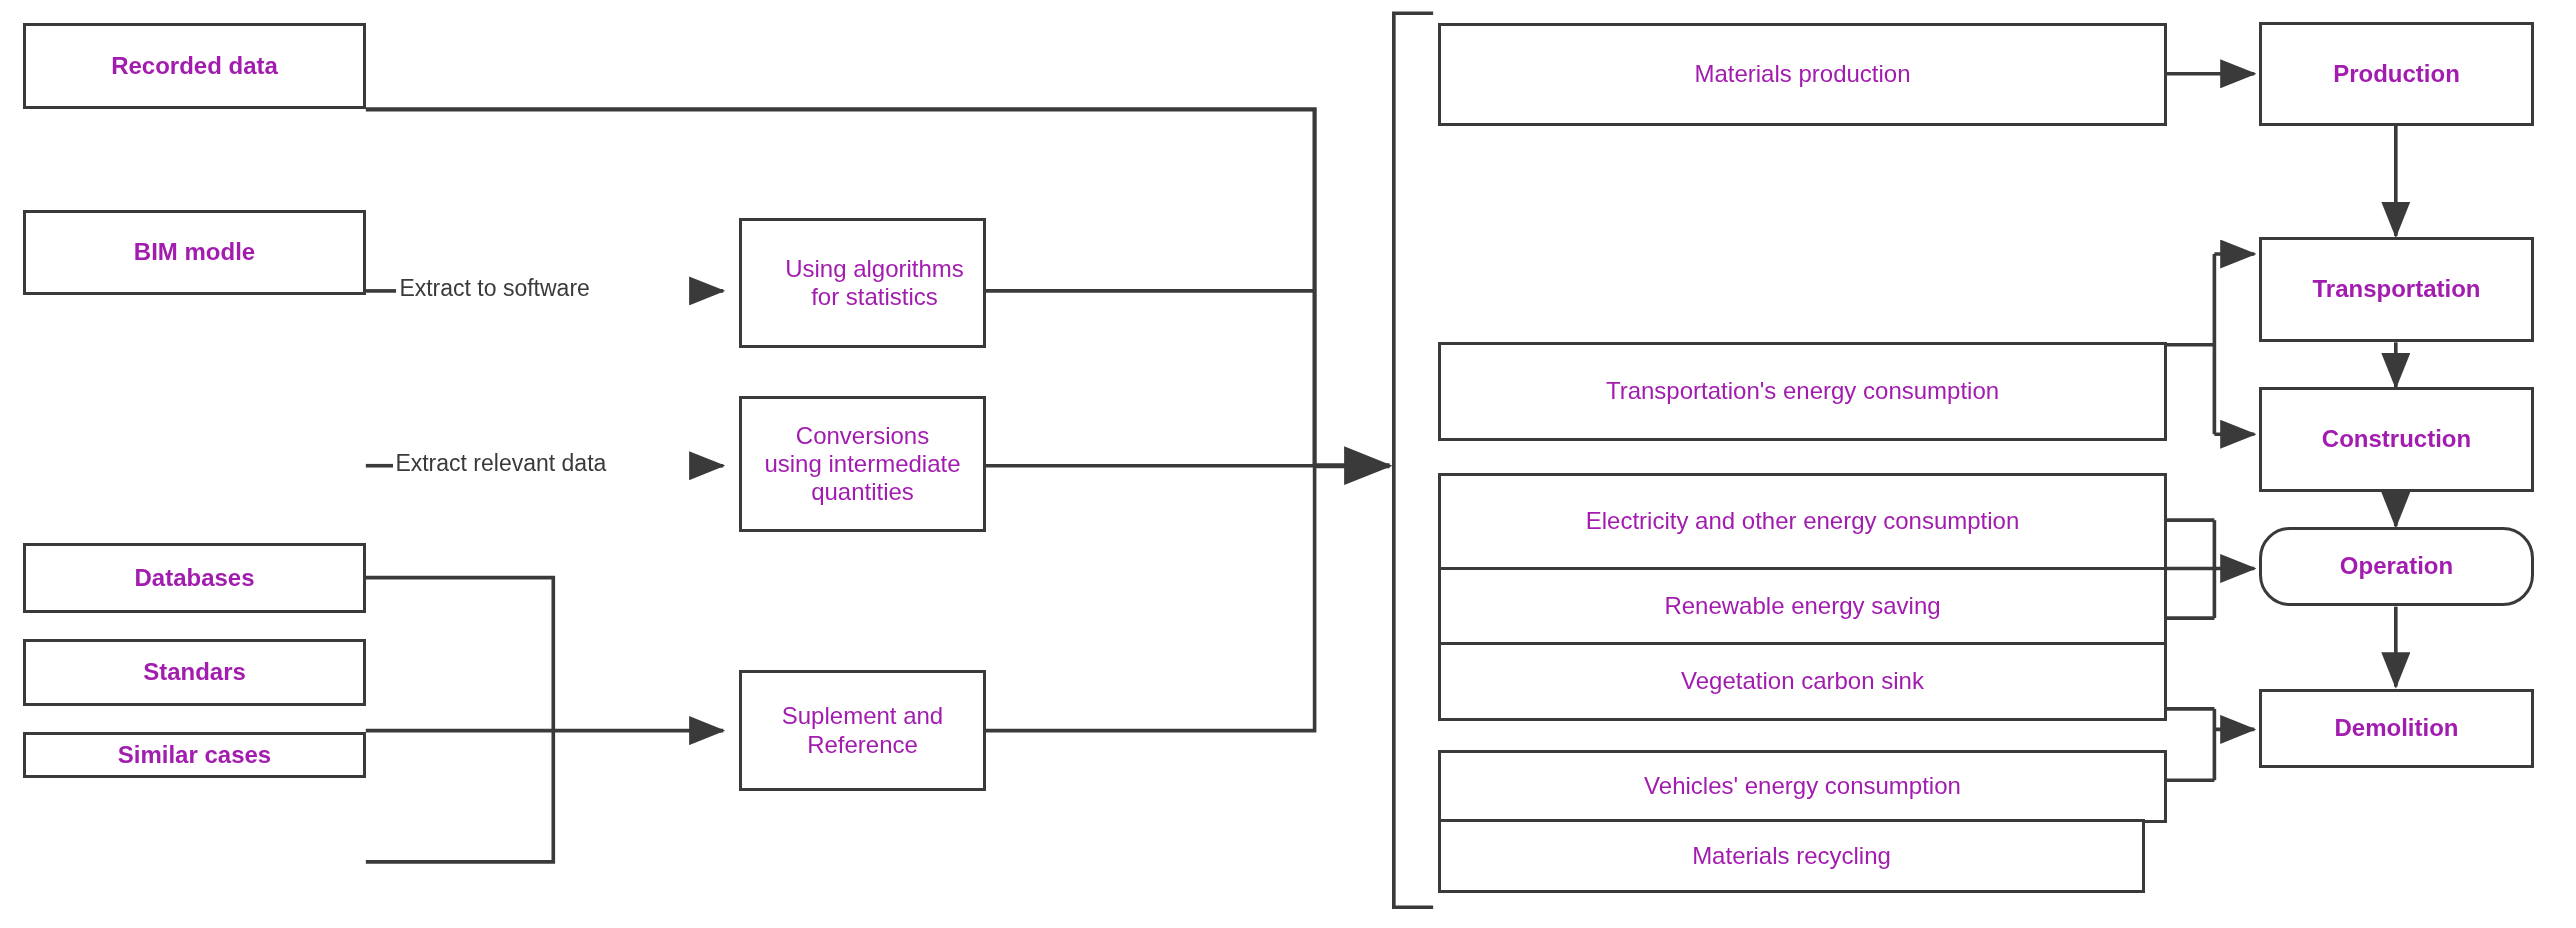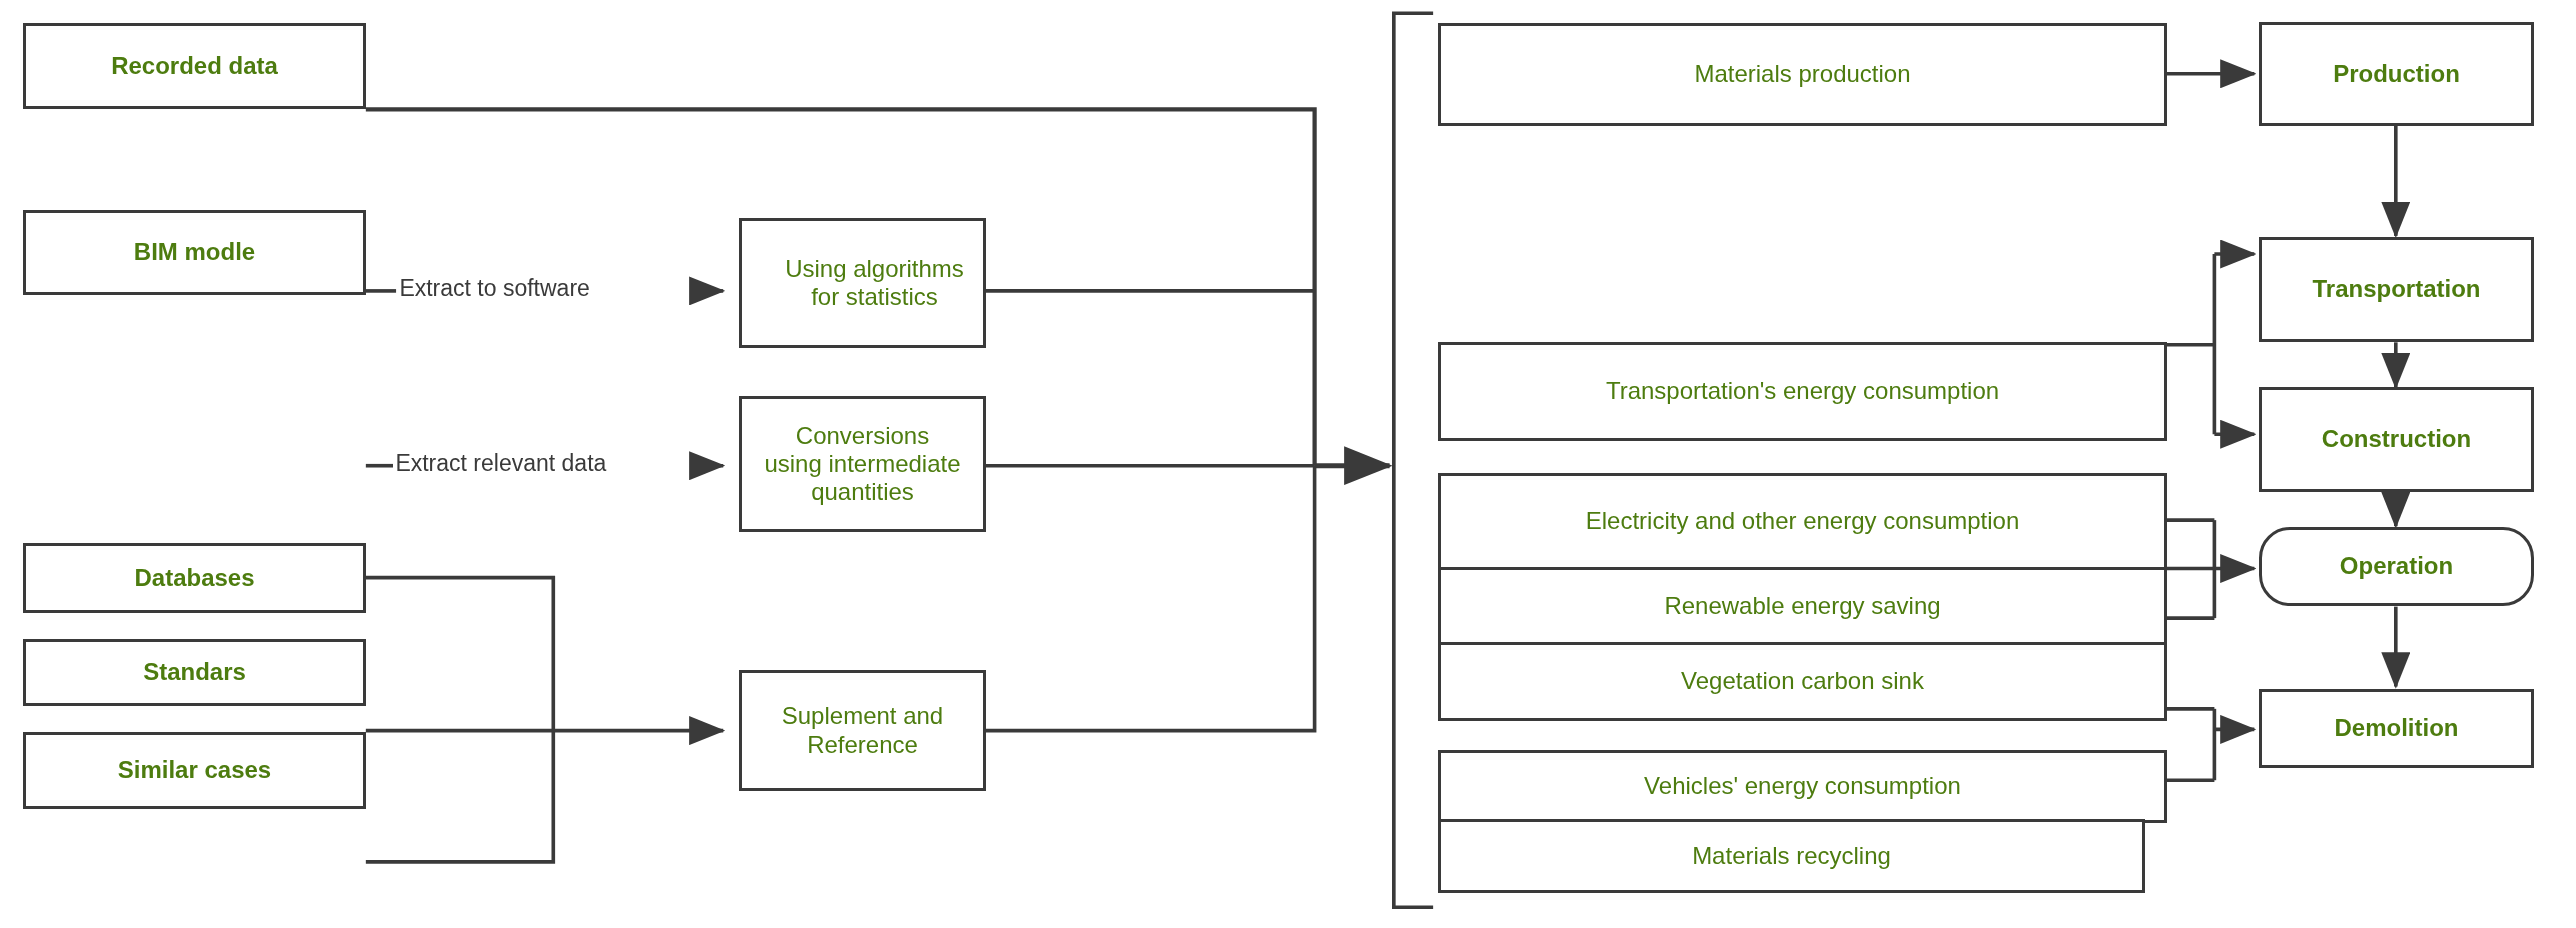--- a/index.html
+++ b/index.html
@@ -1,20 +1,20 @@
 <!DOCTYPE html>
 <html style="font-size:9.7px"><head>
 <meta charset="utf-8">
 <style>
   html,body{margin:0;padding:0;background:#ffffff;}
   body{width:2576px;height:929px;font-family:"Liberation Sans",sans-serif;}
   #stage{position:relative;width:2576px;height:929px;overflow:hidden;background:#fff;}
   svg.layer{position:absolute;top:0;left:0;width:2576px;height:929px;}
   .node{position:absolute;box-sizing:border-box;border:3px solid #3a3a3a;background:#ffffff;
-        display:flex;align-items:center;justify-content:center;text-align:center;color:#4d7c0f;}
+        display:flex;align-items:center;justify-content:center;text-align:center;color:#a21caf;}
   .node span{display:block;line-height:1.18;padding:0 7.3px;}
   .src{font-weight:bold;font-size:24px;}
   .proc{font-weight:normal;font-size:24px;}
   .grp{font-weight:normal;font-size:24px;}
   .stage-node{font-weight:bold;font-size:24px;}
   .edge-label{position:absolute;font-size:23px;color:#3a3a3a;white-space:nowrap;
         background:#fff;padding:0 2.4px;}
 </style>
 </head>
 <body>
@@ -84,21 +84,21 @@
     </div>
   <div class="node src" style="left:23px;  top:210px;  width:343px; height:85px;">
       <span>BIM modle</span>
     </div>
   <div class="node src" style="left:23px;  top:543px;  width:343px; height:70px;">
       <span>Databases</span>
     </div>
   <div class="node src" style="left:23px;  top:639px; width:343px; height:67px;">
       <span>Standars</span>
     </div>
-  <div class="node src" style="left:23px;  top:732px; width:343px; height:77px;">
+  <div class="node src" style="left:23px;  top:732px; width:343px; height:46px;">
       <span>Similar cases</span>
     </div>
 
   <div class="edge-label" style="left:397px; top:275px;">Extract to software</div>
   <div class="edge-label" style="left:393px; top:450px;">Extract relevant data</div>
 
   <div class="node proc" style="left:739px; top:218px;  width:247px; height:130px;padding-left:24px;">
       <span>Using algorithms for statistics</span>
     </div>
   <div class="node proc" style="left:739px; top:396px;  width:247px; height:136px;">

